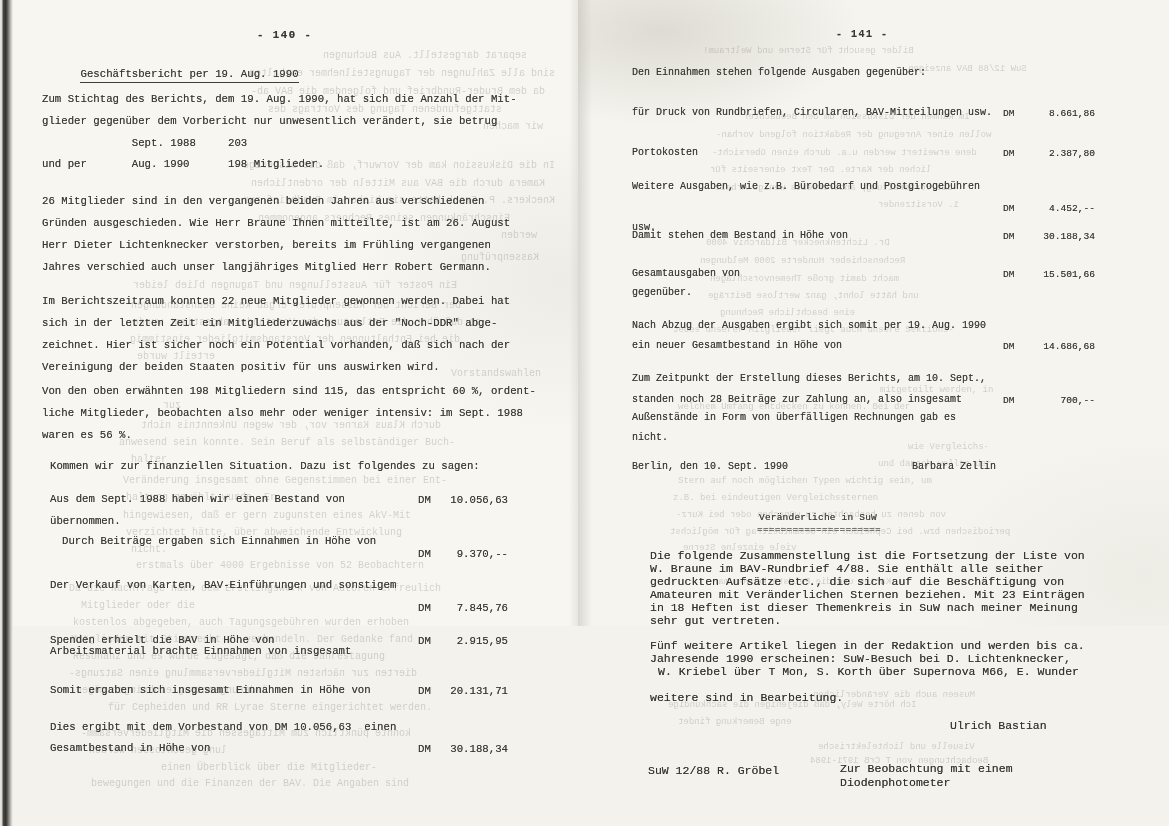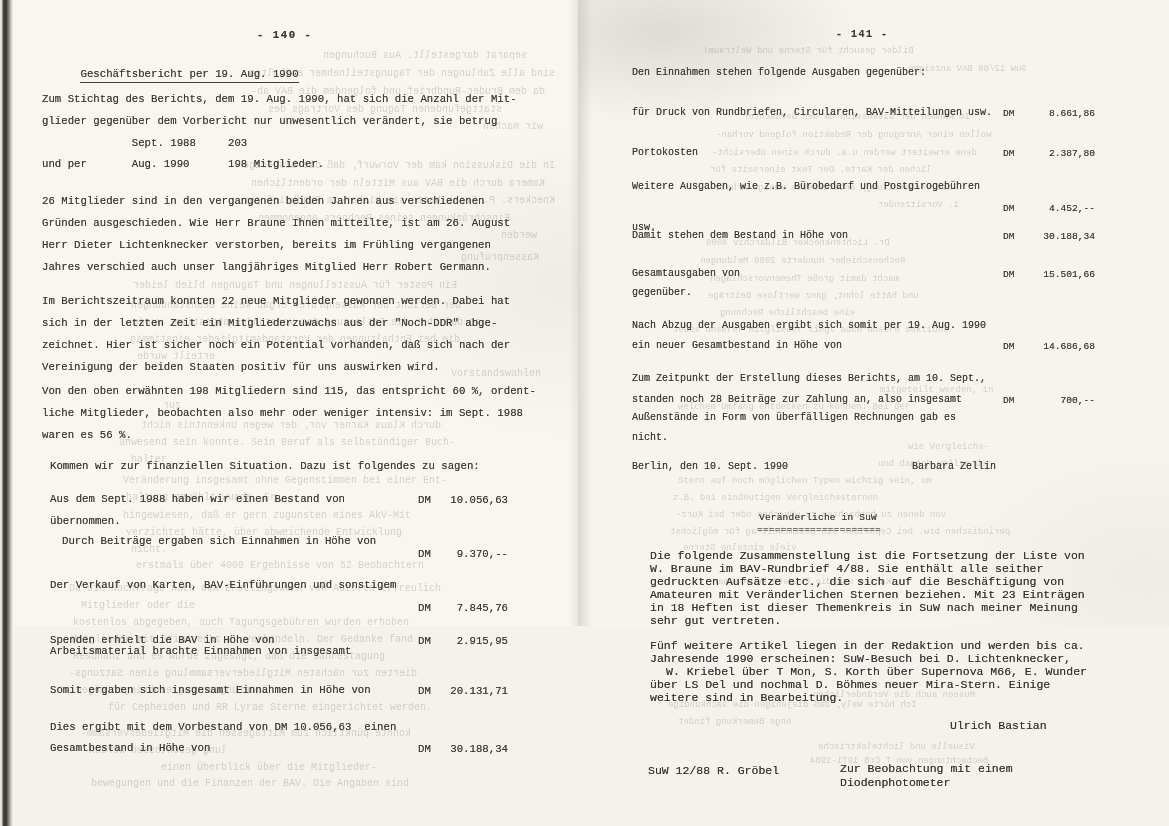--- a/index.html
+++ b/index.html
@@ -198,17 +198,16 @@
       <div class="tw tw-r" style="left: 54px; top: 462px;">Berlin, den 10. Sept. 1990</div>
       <div class="tw tw-r" style="left: 334px; top: 462px;">Barbara Zellin</div>
       <div class="tw big" style="left: 72px; top: 550px;">Die folgende Zusammenstellung ist die Fortsetzung der Liste von</div>
       <div class="tw big" style="left: 72px; top: 563px;">W. Braune im BAV-Rundbrief 4/88. Sie enthält alle seither</div>
       <div class="tw big" style="left: 72px; top: 576px;">gedruckten Aufsätze etc., die sich auf die Beschäftigung von</div>
       <div class="tw big" style="left: 72px; top: 589px;">Amateuren mit Veränderlichen Sternen beziehen. Mit 23 Einträgen</div>
       <div class="tw big" style="left: 72px; top: 602px;">in 18 Heften ist dieser Themenkreis in SuW nach meiner Meinung</div>
       <div class="tw big" style="left: 72px; top: 615px;">sehr gut vertreten.</div>
       <div class="tw big" style="left: 72px; top: 640px;">Fünf weitere Artikel liegen in der Redaktion und werden bis ca.</div>
       <div class="tw big" style="left: 72px; top: 653px;">Jahresende 1990 erscheinen: SuW-Besuch bei D. Lichtenknecker,</div>
-      <div class="tw big" style="left: 88px; top: 666px;">W. Kriebel über T Mon, S. Korth über Supernova M66, E. Wunder</div>
-      <div class="tw big" style="left: 72px; top: 679px;">über LS Del und nochmal D. Böhmes neuer Mira-Stern. Einige</div>
+      <div class="tw big" style="left: 80px; top: 666px;">W. Kriebel über T Mon, S. Korth über Supernova M66, E. Wunder</div>
       <div class="tw big" style="left: 72px; top: 692px;">weitere sind in Bearbeitung.</div>
     </div>
 </div>
 
 </body></html>

